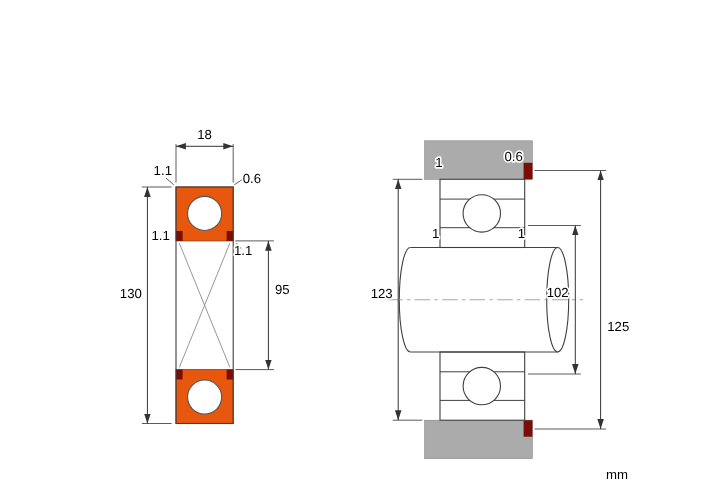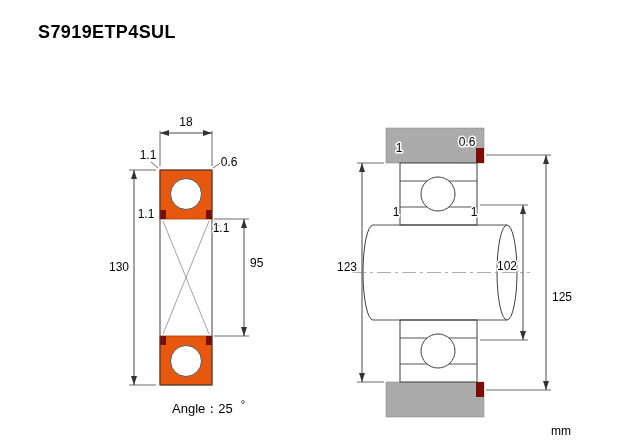--- a/index.html
+++ b/index.html
@@ -18,21 +18,20 @@
   .outline { fill:none; stroke:#3f3f3f; stroke-width:1; }
   .ringline { stroke:#3f3f3f; stroke-width:0.9; }
   .contact { stroke:#8a8a8a; stroke-width:0.8; }
   .center { stroke:#999; stroke-width:0.8; stroke-dasharray:14 4 3 4; }
 </style>
 </head>
 <body>
 
 <div class="stage">
 
-  <div class="title">S7919ETP4SUL</div>
 
   <svg class="draw" width="640" height="440" viewBox="0 0 640 440">
     <defs>
       <marker id="arr" orient="auto-start-reverse" markerUnits="userSpaceOnUse" markerWidth="9" markerHeight="6" refX="9" refY="3">
         <path d="M0,0 L9,3 L0,6 Z" fill="#333"></path>
       </marker>
     </defs>
 
     <g>
 
@@ -140,17 +139,16 @@
 
       <g>
         <line x1="486" y1="155" x2="551" y2="155" class="thin"></line>
         <line x1="486" y1="390" x2="551" y2="390" class="thin"></line>
         <line x1="546" y1="155" x2="546" y2="390" class="dimline" marker-start="url(#arr)" marker-end="url(#arr)"></line>
         <text x="552" y="301" text-anchor="start" class="halo">125</text>
       </g>
     </g>
   </svg>
 
-  <div class="angle-note"><span>Angle：</span><span>25</span><span class="deg">°</span></div>
 
   <div class="unit">mm</div>
 
 </div>
 
 </body></html>

